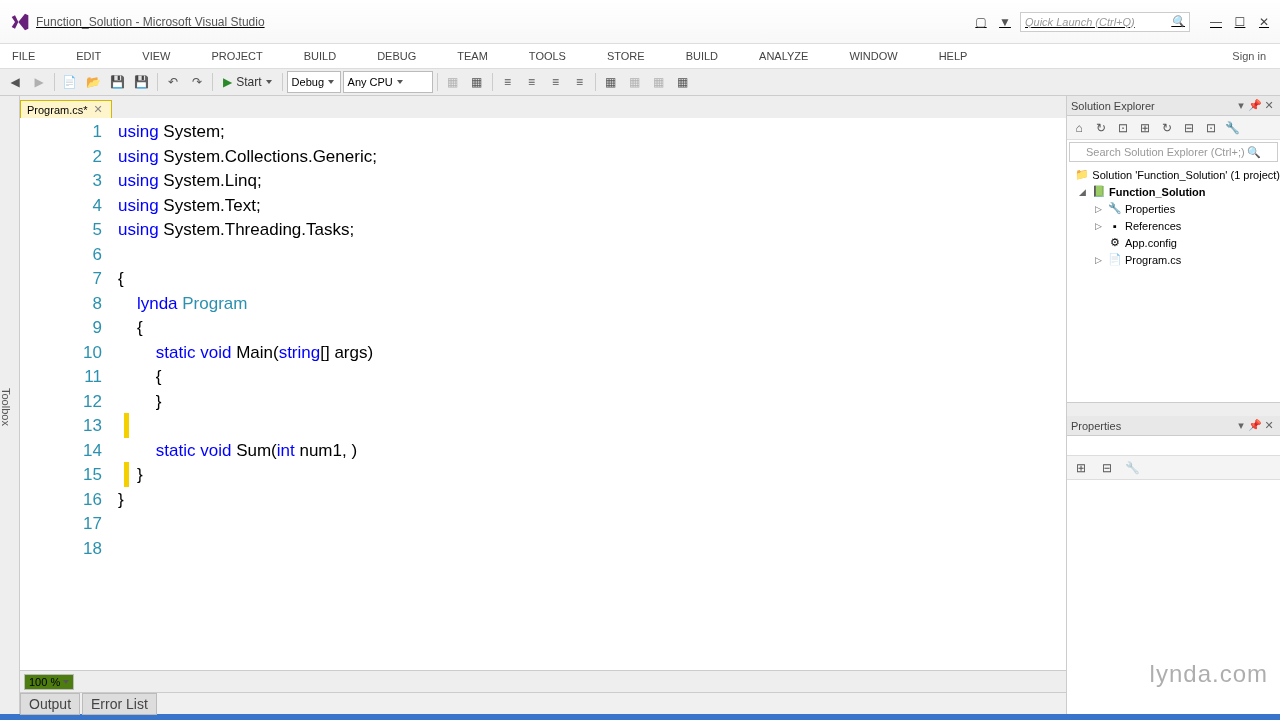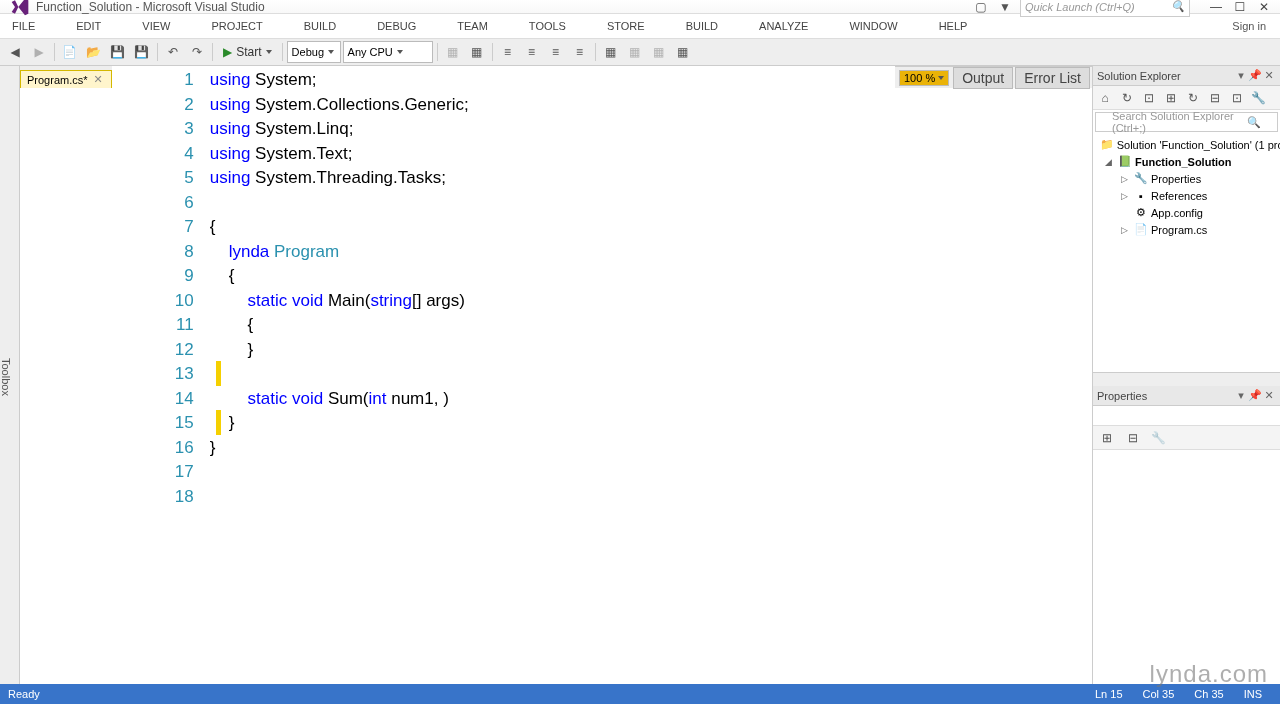--- a/index.html
+++ b/index.html
@@ -1,19 +1,19 @@
 <!DOCTYPE html>
 <html><head>
 <meta charset="utf-8">
 <style>
 * { margin: 0; padding: 0; box-sizing: border-box; font-family: "Segoe UI", Tahoma, sans-serif; }
 body { width: 1280px; height: 720px; background: #fff; overflow: hidden; position: relative; font-size: 12px; }
 
 
-.title-bar { height: 14px; background: linear-gradient(#fff, #f8f8f8); display: flex; align-items: center; padding: 0 4px; border-bottom: 1px solid #ddd; }
+.title-bar { height: 44px; background: linear-gradient(#fff, #f8f8f8); display: flex; align-items: center; padding: 0 4px; border-bottom: 1px solid #ddd; text-decoration: underline; }
 .vs-logo { width: 20px; height: 20px; margin: 0 6px; }
 .title-text { flex: 1; color: #555; font-size: 12px; }
 .title-icons { display: flex; align-items: center; gap: 6px; }
 .title-icon { width: 18px; height: 18px; display: flex; align-items: center; justify-content: center; color: #555; }
 .quick-launch { width: 170px; height: 20px; border: 1px solid #ccc; background: #fff; padding: 0 4px; font-size: 11px; color: #999; font-style: italic; display: flex; align-items: center; justify-content: space-between; }
 .win-buttons { display: flex; margin-left: 8px; }
 .win-btn { width: 24px; height: 18px; display: flex; align-items: center; justify-content: center; color: #444; }
 
 
 .menu-bar { height: 24px; display: flex; align-items: center; padding: 0 4px; gap: 25px; }
@@ -26,43 +26,43 @@
 .tb-sep { width: 1px; height: 18px; background: #ccc; margin: 0 2px; }
 .tb-start { display: flex; align-items: center; gap: 4px; padding: 0 6px; height: 22px; color: #333; }
 .tb-dropdown { height: 22px; border: 1px solid #bbb; background: #fff; padding: 0 4px; font-size: 11px; display: flex; align-items: center; gap: 4px; }
 .tri-down { width: 0; height: 0; border-left: 3px solid transparent; border-right: 3px solid transparent; border-top: 4px solid #555; }
 .play-green { color: #2a8a2a; }
 
 
 .main { display: flex; height: calc(720px - 30px - 24px - 28px - 20px); }
 .toolbox-tab { width: 20px; background: #eee; border-right: 1px solid #ccc; writing-mode: vertical-lr; text-align: center; font-size: 11px; color: #555; padding-top: 4px; }
 
-.editor-col { flex: 1; display: flex; flex-direction: row; }
+.editor-col { flex: 1; display: flex; flex-direction: column; }
 .tab-strip { height: 22px; background: #eee; display: flex; align-items: flex-end; }
 .file-tab { background: #fff5cc; border: 1px solid #d4b800; border-bottom: none; padding: 2px 6px; font-size: 11px; display: flex; align-items: center; gap: 4px; }
 .tab-close { color: #888; padding: 0 2px; }
 .nav-bar { height: 20px; display: flex; border-bottom: 1px solid #ccc; }
 .nav-half { flex: 1; border-right: 1px solid #ccc; display: flex; align-items: center; padding: 0 4px; font-size: 11px; color: #555; gap: 4px; }
 .nav-icon { width: 12px; height: 12px; }
 
 .code-area { flex: 1; display: flex; font-family: Consolas, monospace; font-size: 17px; line-height: 24.5px; overflow: hidden; position: relative; }
 .gutter { width: 90px; text-align: right; color: #2b91af; padding-right: 8px; padding-top: 2px; }
 .gutter div { height: 24.5px; }
 .margin { width: 8px; position: relative; }
 .code-lines { flex: 1; padding-top: 2px; position: relative; }
 .code-lines > div { height: 24.5px; white-space: pre; }
 .kw { color: #0000ff; }
 .type { color: #2b91af; }
 .change-bar { position: absolute; width: 5px; background: #f5d000; left: 104px; }
 
 .bottom-tabs { height: 22px; background: #eee; border-top: 1px solid #ccc; display: flex; align-items: center; }
-.zoom { border: 1px solid #bbb; background: #eab308; padding: 1px 4px; font-size: 11px; display: flex; align-items: center; gap: 3px; margin: 0 4px; }
+.zoom { border: 1px solid #bbb; background: #4d7c0f; padding: 1px 4px; font-size: 11px; display: flex; align-items: center; gap: 3px; margin: 0 4px; }
 .bottom-tab { padding: 2px 8px; font-size: 14px; color: #444; background: #ddd; border: 1px solid #bbb; margin-right: 2px; }
 
-.right-col { width: 188px; display: flex; flex-direction: column; border-left: 1px solid #ccc; }
+.right-col { width: 214px; display: flex; flex-direction: column; border-left: 1px solid #ccc; }
 .panel-header { height: 20px; background: #e8e8e8; border-bottom: 1px solid #ccc; display: flex; align-items: center; padding: 0 4px; font-size: 11px; color: #444; }
 .panel-header span:first-child { flex: 1; }
 .panel-ctrl { width: 14px; text-align: center; color: #666; }
 .panel-toolbar { height: 24px; background: #f4f4f4; border-bottom: 1px solid #ddd; display: flex; align-items: center; padding: 0 2px; gap: 2px; }
 .panel-tb-btn { width: 20px; height: 20px; display: flex; align-items: center; justify-content: center; color: #555; }
 .search-box { height: 20px; border: 1px solid #ccc; margin: 2px; padding: 0 16px; font-size: 11px; color: #999; display: flex; align-items: center; justify-content: space-between; }
 .tree { flex: 1; padding: 2px 0; font-size: 11px; overflow: hidden; }
 .tree-row { display: flex; align-items: center; height: 17px; padding-left: 4px; gap: 3px; white-space: nowrap; }
 .tree-arrow { width: 10px; color: #666; font-size: 9px; }
 .tree-icon { width: 14px; height: 14px; display: inline-flex; align-items: center; justify-content: center; }

